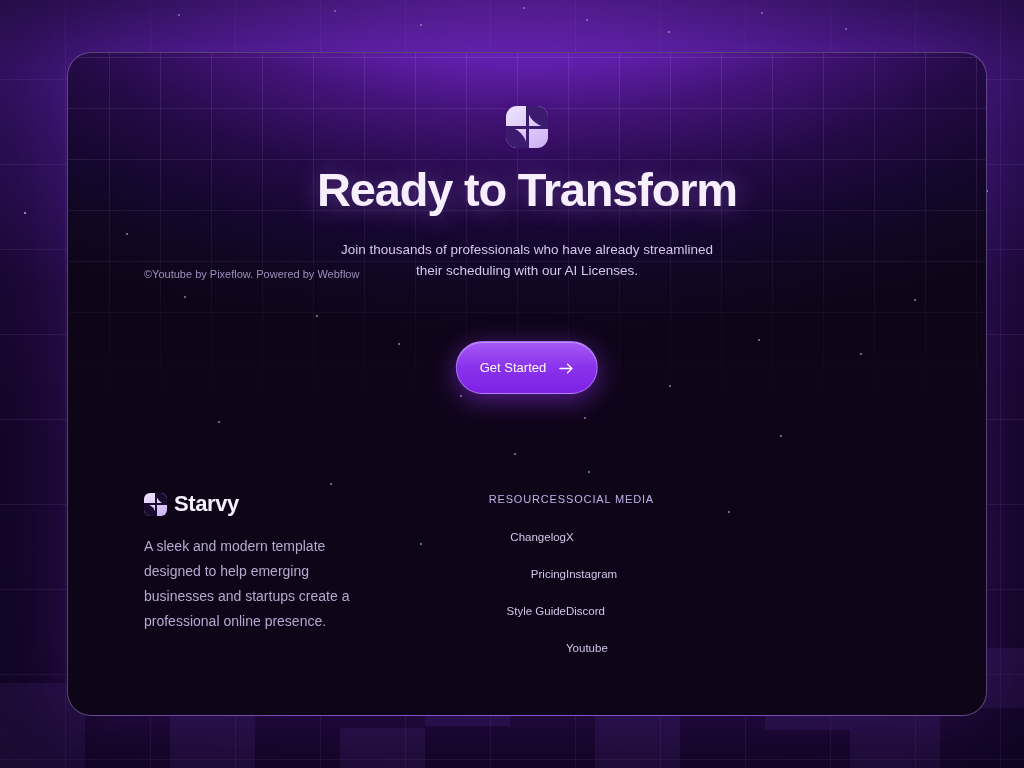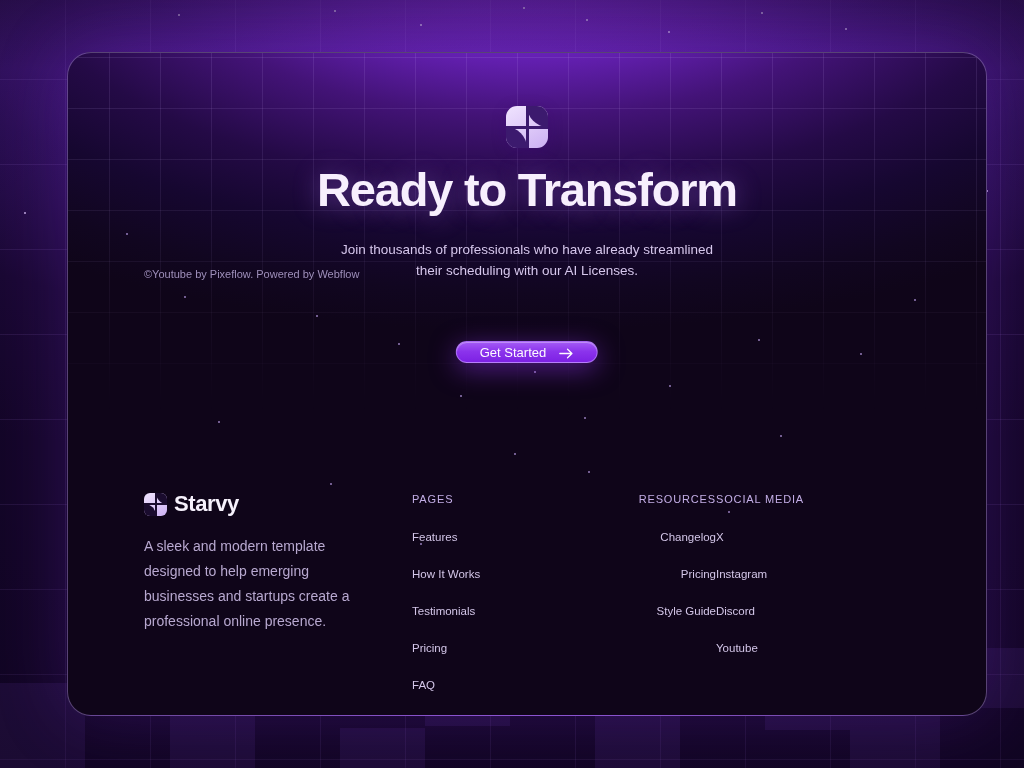--- a/index.html
+++ b/index.html
@@ -130,21 +130,21 @@
     margin:26px auto 0;
     max-width:400px;
     font-size:13.5px;
     line-height:1.58;
     color:#d6c7ec;
   }
 
   .cta-btn {
     position:absolute; left:50%; top:288px; transform:translateX(-50%);
     display:inline-flex; align-items:center; gap:13px;
-    height:22px; padding:0 23px;
+    height:53px; padding:0 23px;
     border:1px solid rgba(200,160,255,.55);
     border-radius:99px;
     background:linear-gradient(180deg,#a45bf5 0%,#8b33ec 48%,#7d21e4 100%);
     color:#fdfaff;
     font-size:13px; font-weight:500;
     cursor:pointer;
     box-shadow:0 6px 26px rgba(140,50,235,.55), inset 0 1px 0 rgba(255,255,255,.30);
   }
   .cta-btn .arrow { display:block; width:15px; height:11px; }
 
@@ -281,30 +281,20 @@
               <div class="q-tr"></div>
               <div class="q-bl"></div>
               <div class="bar-v"></div>
               <div class="bar-h"></div>
             </div>
             <div class="f-wordmark">Starvy</div>
           </div>
           <p class="f-desc">A sleek and modern template designed to help emerging businesses and startups create a professional online presence.</p>
         </div>
 
-        <div class="f-col c1">
-          <div class="f-head">PAGES</div>
-          <ul class="f-links">
-            <li><a>Features</a></li>
-            <li><a>How It Works</a></li>
-            <li><a>Testimonials</a></li>
-            <li><a>Pricing</a></li>
-            <li><a>FAQ</a></li>
-          </ul>
-        </div>
 
         <div class="f-col c2">
           <div class="f-head">RESOURCES</div>
           <ul class="f-links">
             <li><a>Changelog</a></li>
             <li><a>Pricing</a></li>
             <li><a>Style Guide</a></li>
           </ul>
         </div>
 

